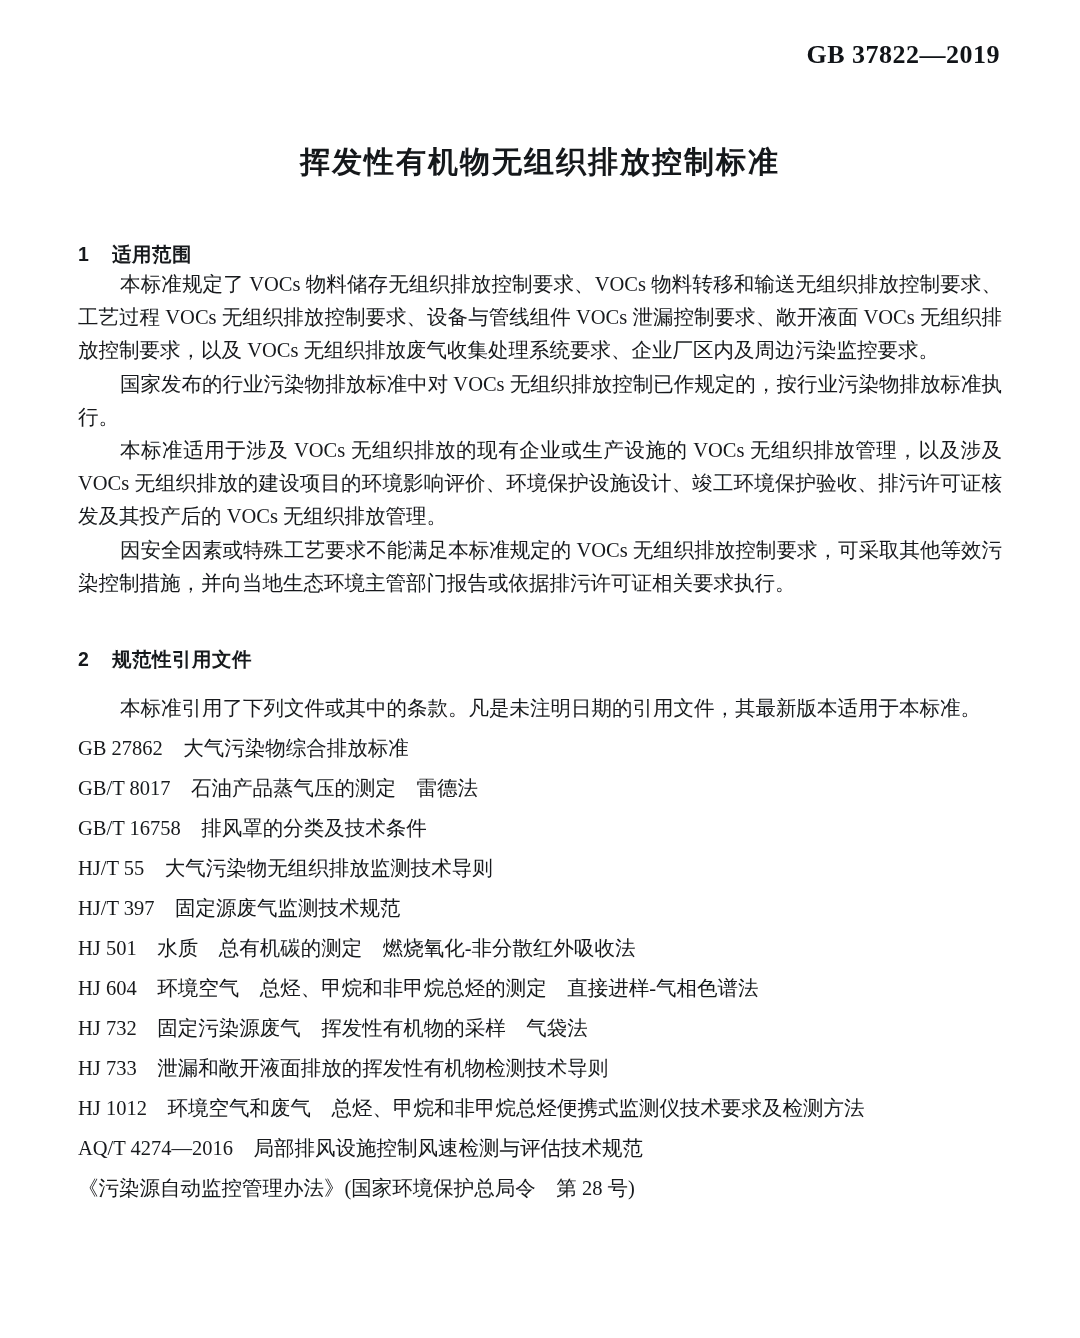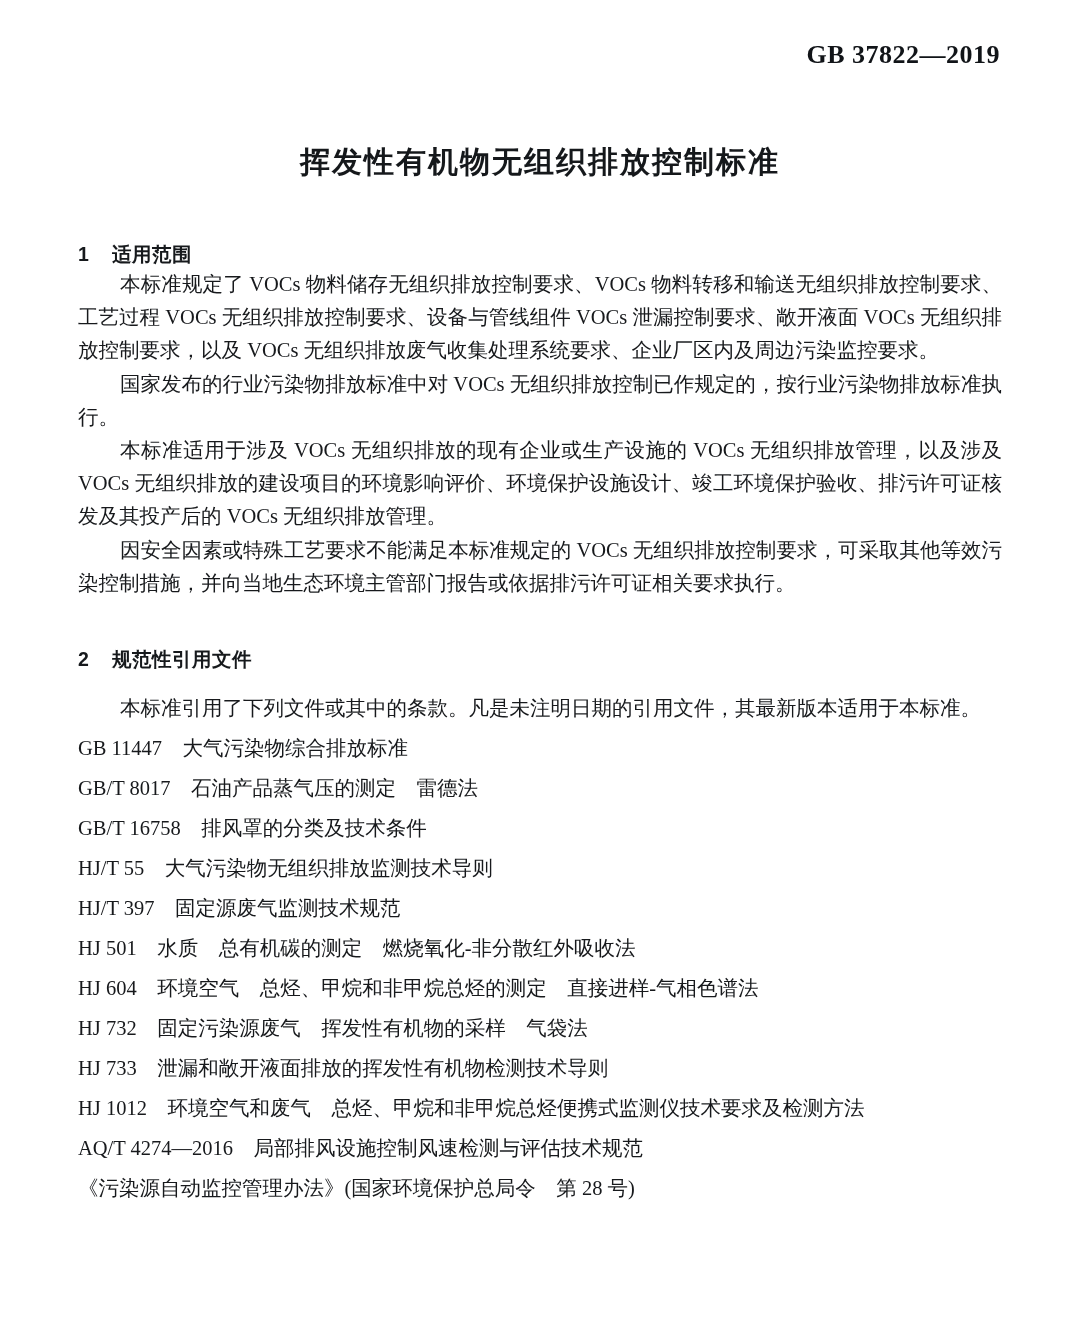--- a/index.html
+++ b/index.html
@@ -90,21 +90,21 @@
     <p class="para">国家发布的行业污染物排放标准中对 VOCs 无组织排放控制已作规定的，按行业污染物排放标准执行。</p>
     <p class="para">本标准适用于涉及 VOCs 无组织排放的现有企业或生产设施的 VOCs 无组织排放管理，以及涉及 VOCs 无组织排放的建设项目的环境影响评价、环境保护设施设计、竣工环境保护验收、排污许可证核发及其投产后的 VOCs 无组织排放管理。</p>
     <p class="para">因安全因素或特殊工艺要求不能满足本标准规定的 VOCs 无组织排放控制要求，可采取其他等效污染控制措施，并向当地生态环境主管部门报告或依据排污许可证相关要求执行。</p>
   </div>
 
   <div class="section-head sec2">
     <span class="num">2</span><span>规范性引用文件</span>
   </div>
   <div class="refs">
     <div class="ref-line" style="text-indent:2.05em;">本标准引用了下列文件或其中的条款。凡是未注明日期的引用文件，其最新版本适用于本标准。</div>
-    <div class="ref-line">GB 11447　大气污染物综合排放标准</div>
+    <div class="ref-line">GB 27862　大气污染物综合排放标准</div>
     <div class="ref-line">GB/T 8017　石油产品蒸气压的测定　雷德法</div>
     <div class="ref-line">GB/T 16758　排风罩的分类及技术条件</div>
     <div class="ref-line">HJ/T 55　大气污染物无组织排放监测技术导则</div>
     <div class="ref-line">HJ/T 397　固定源废气监测技术规范</div>
     <div class="ref-line">HJ 501　水质　总有机碳的测定　燃烧氧化-非分散红外吸收法</div>
     <div class="ref-line">HJ 604　环境空气　总烃、甲烷和非甲烷总烃的测定　直接进样-气相色谱法</div>
     <div class="ref-line">HJ 732　固定污染源废气　挥发性有机物的采样　气袋法</div>
     <div class="ref-line">HJ 733　泄漏和敞开液面排放的挥发性有机物检测技术导则</div>
     <div class="ref-line">HJ 1012　环境空气和废气　总烃、甲烷和非甲烷总烃便携式监测仪技术要求及检测方法</div>
     <div class="ref-line">AQ/T 4274—2016　局部排风设施控制风速检测与评估技术规范</div>

